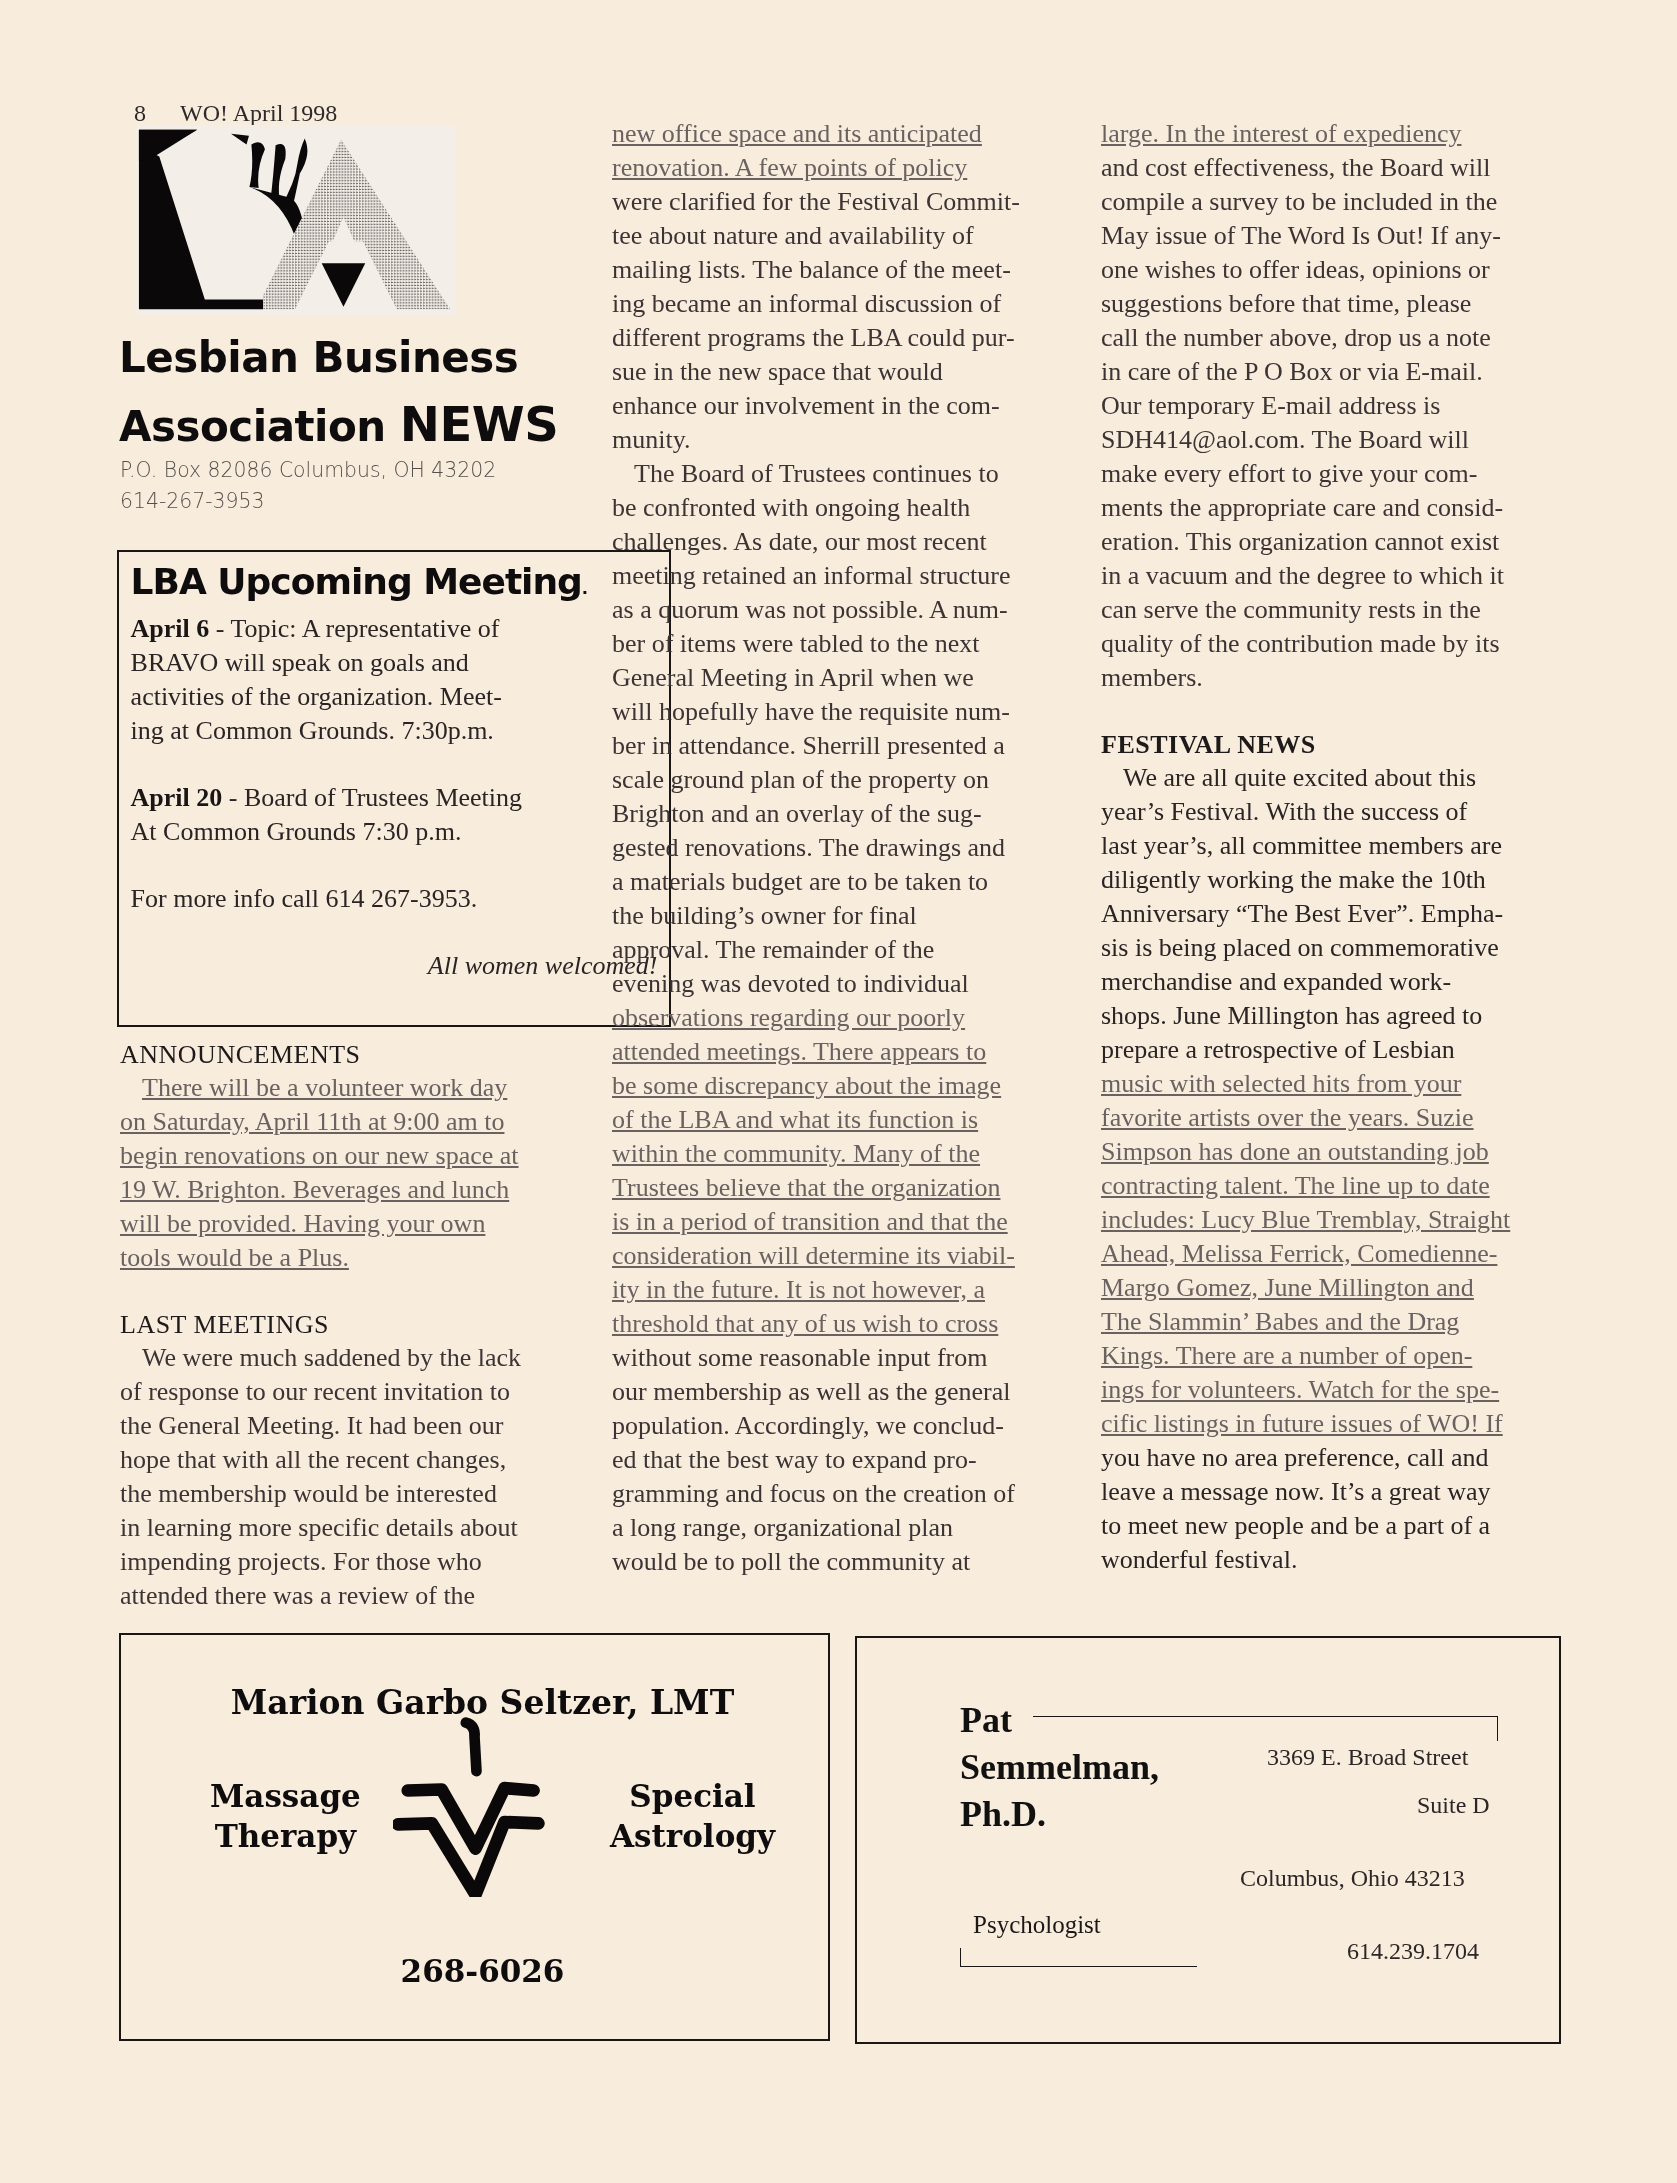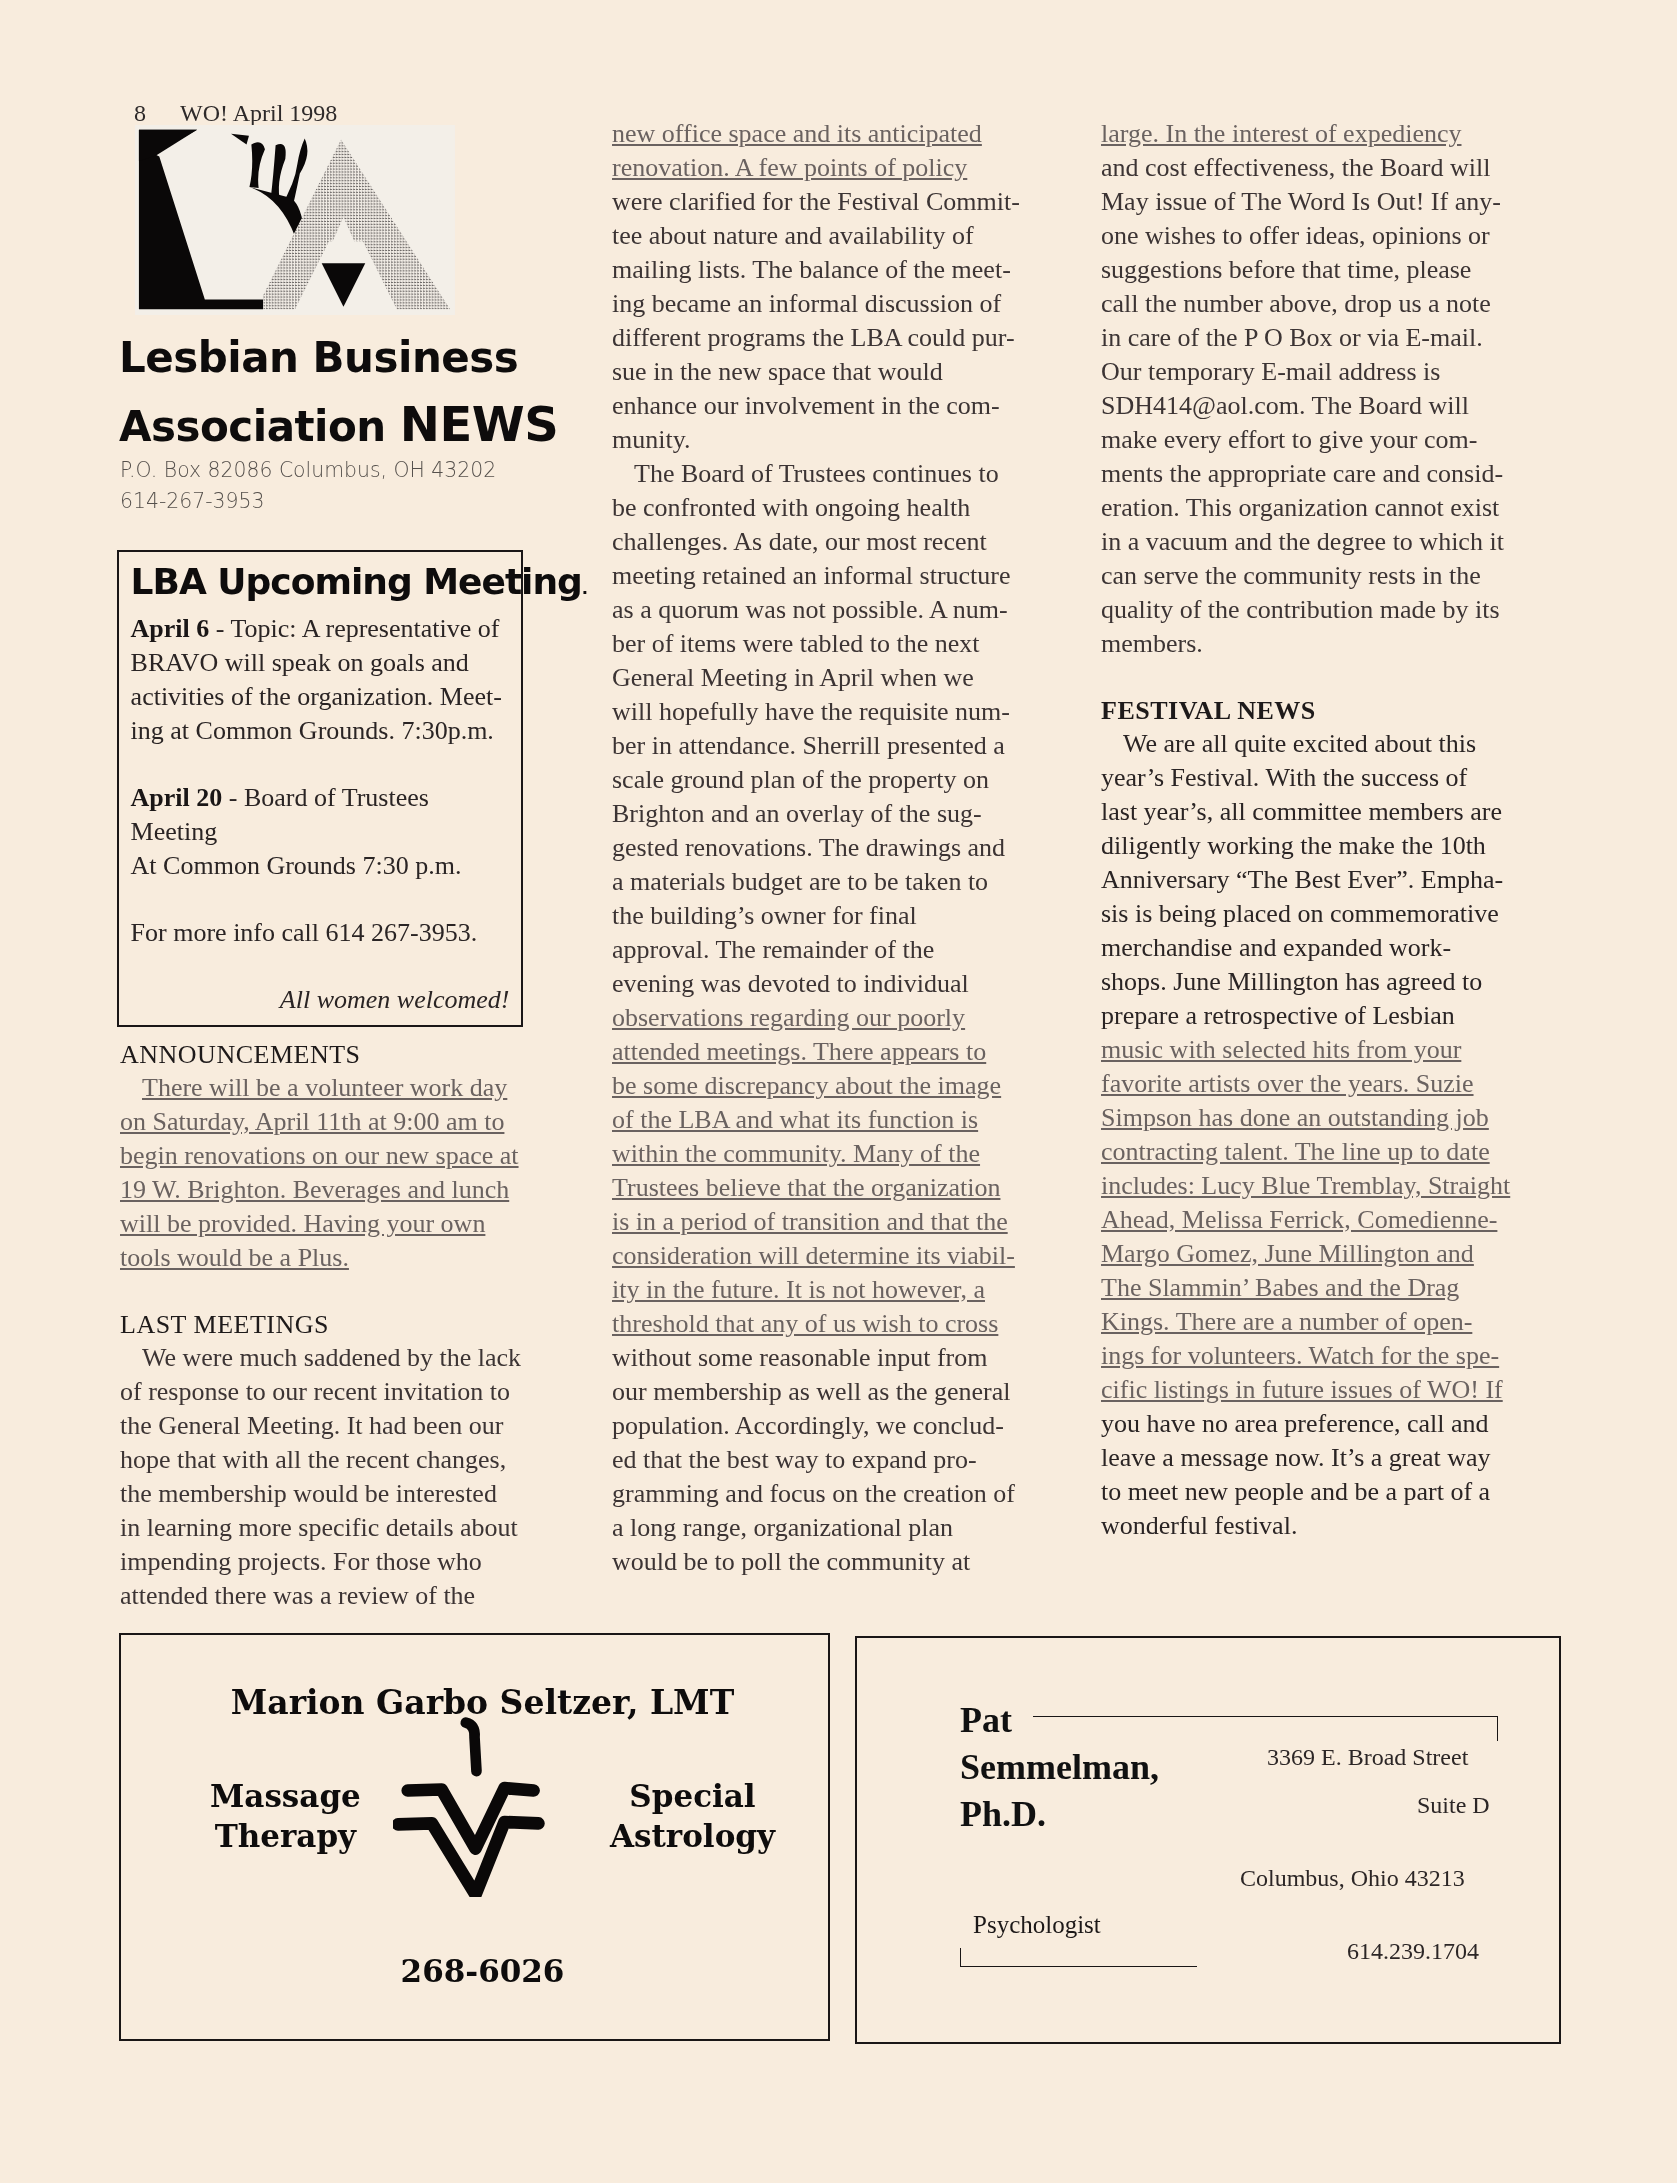--- a/index.html
+++ b/index.html
@@ -24,21 +24,21 @@
     font-weight: bold; font-size: 42px; line-height: 67px;
     color: #0e0c0c; letter-spacing: -0.5px;
   }
   .masthead .news { font-size: 48px; }
   .address {
     left: 120px; top: 455px;
     font-family: "DejaVu Sans", "Liberation Sans", sans-serif;
     font-size: 20.4px; line-height: 31px; color: #55504c; font-weight: 300;
   }
   .meeting-box {
-    left: 117px; top: 550px; width: 406px; height: 477px;
+    left: 117px; top: 550px; width: 554px; height: 477px;
     border: 2.4px solid #1a1616; box-sizing: border-box;
     padding: 8.7px 11.6px 0 11.6px;
   }
   .meeting-title {
     font-family: "DejaVu Sans", "Liberation Sans", sans-serif;
     font-weight: bold; font-size: 36px; color: #0e0c0c;
     letter-spacing: -1px; margin-bottom: 10.7px; white-space: nowrap;
   }
   .meeting-entry {
     font-size: 26px; line-height: 34px; color: #2a2424; margin-bottom: 33px;
@@ -216,20 +216,21 @@
     <span class="line">gramming and focus on the creation of</span>
     <span class="line">a long range, organizational plan</span>
     <span class="line">would be to poll the community at</span>
   </div>
 </div>
 
 <div class="abs col col3">
   <div class="mid">
     <span class="line gray">large.  In the interest of expediency</span>
     <span class="line">and cost effectiveness,  the Board will</span>
+    <span class="line">compile a survey to be included in the</span>
     <span class="line">May issue of  The Word Is Out!  If any-</span>
     <span class="line">one wishes to offer ideas, opinions or</span>
     <span class="line">suggestions before that time,  please</span>
     <span class="line">call the number above, drop us a note</span>
     <span class="line">in care of the P O Box or via E-mail.</span>
     <span class="line">Our temporary E-mail address is</span>
     <span class="line">SDH414@aol.com.   The Board will</span>
     <span class="line">make every effort to give your com-</span>
     <span class="line">ments the appropriate care and consid-</span>
     <span class="line">eration.  This organization cannot exist</span>

